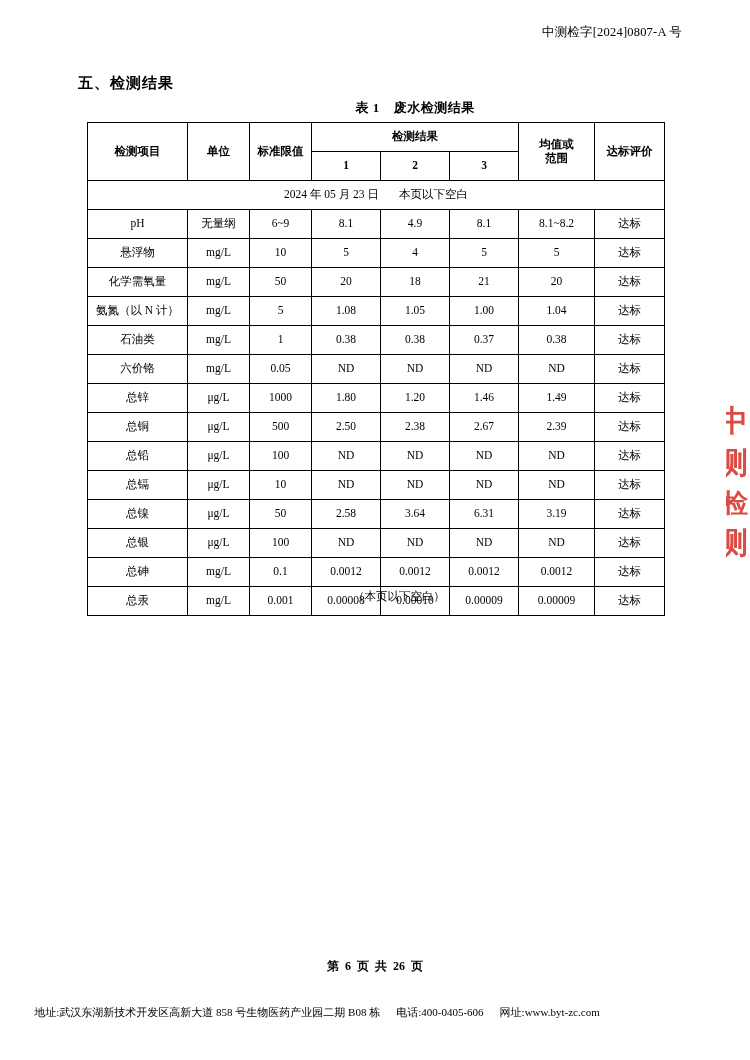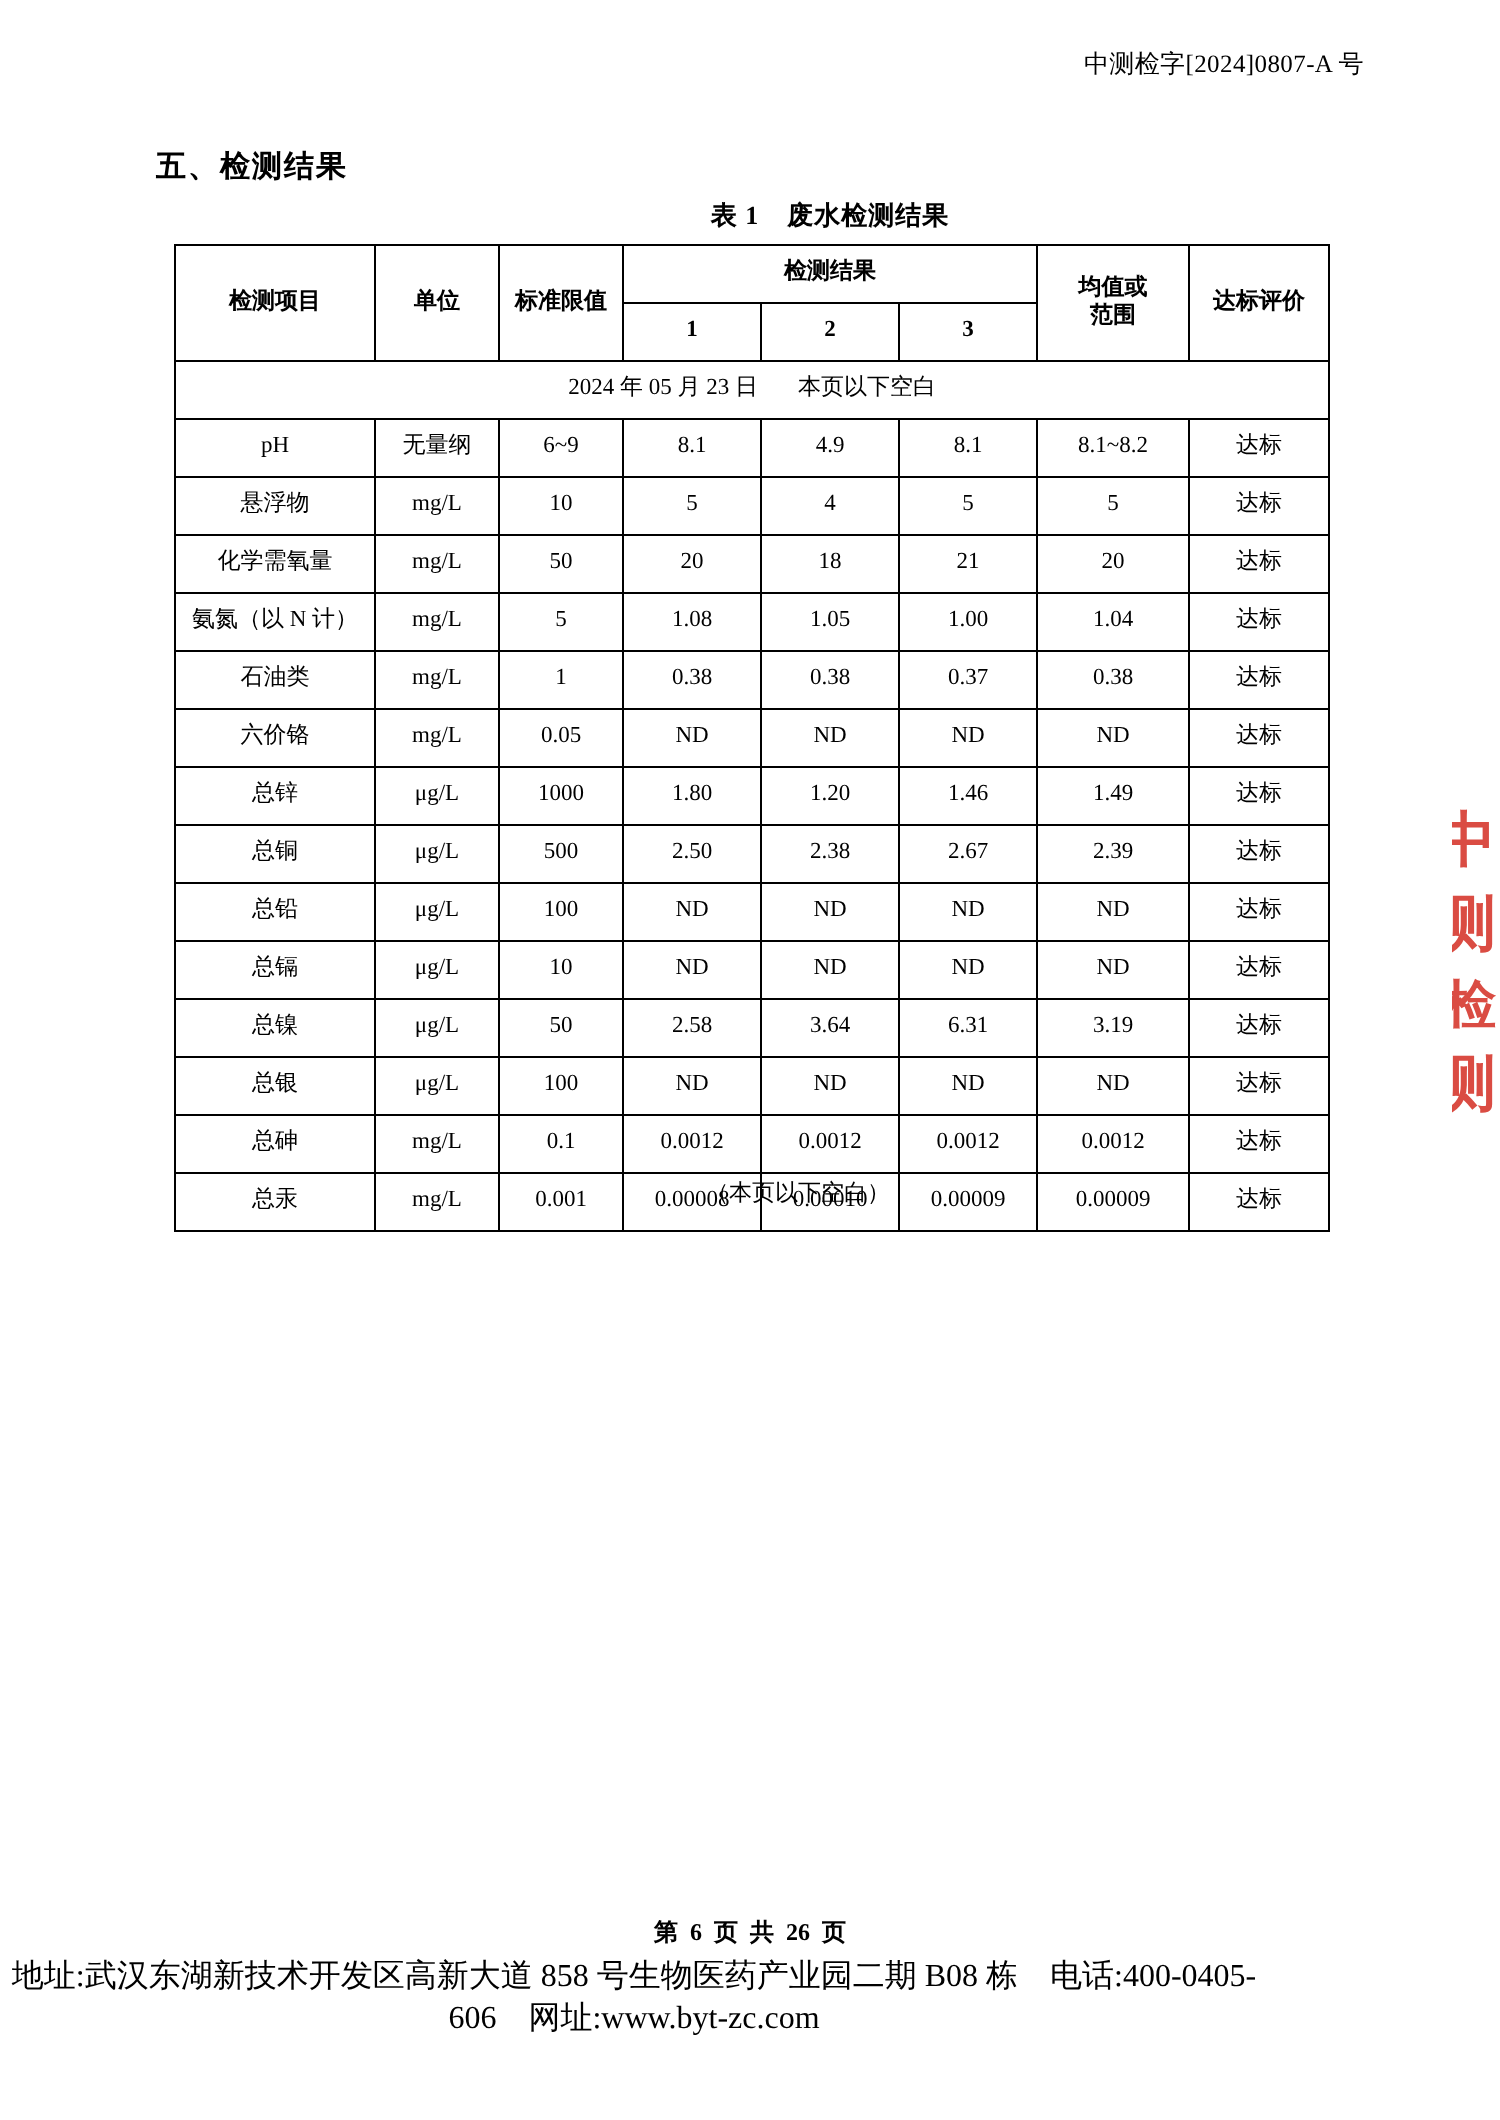--- a/index.html
+++ b/index.html
@@ -144,21 +144,21 @@
     font-size: 12px;
     font-weight: bold;
   }
   .page-num .sp { display: inline-block; width: 6px; }
   .footer-line {
     position: absolute;
     bottom: 40px;
     left: 0;
     width: 634px;
     text-align: center;
-    font-size: 16px;
+    font-size: 11px;
   }
   .footer-line .gap { display: inline-block; width: 16px; }
 </style>
 </head>
 <body>
 
 <div class="page">
 
   <div class="report-no">中测检字[2024]0807-A 号</div>
 

